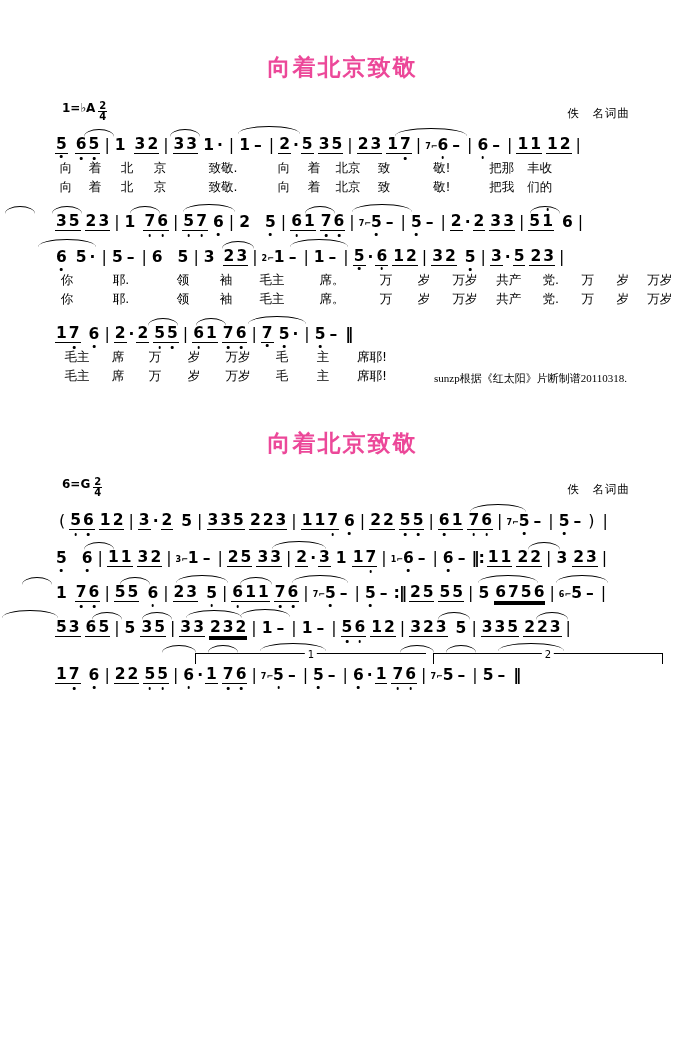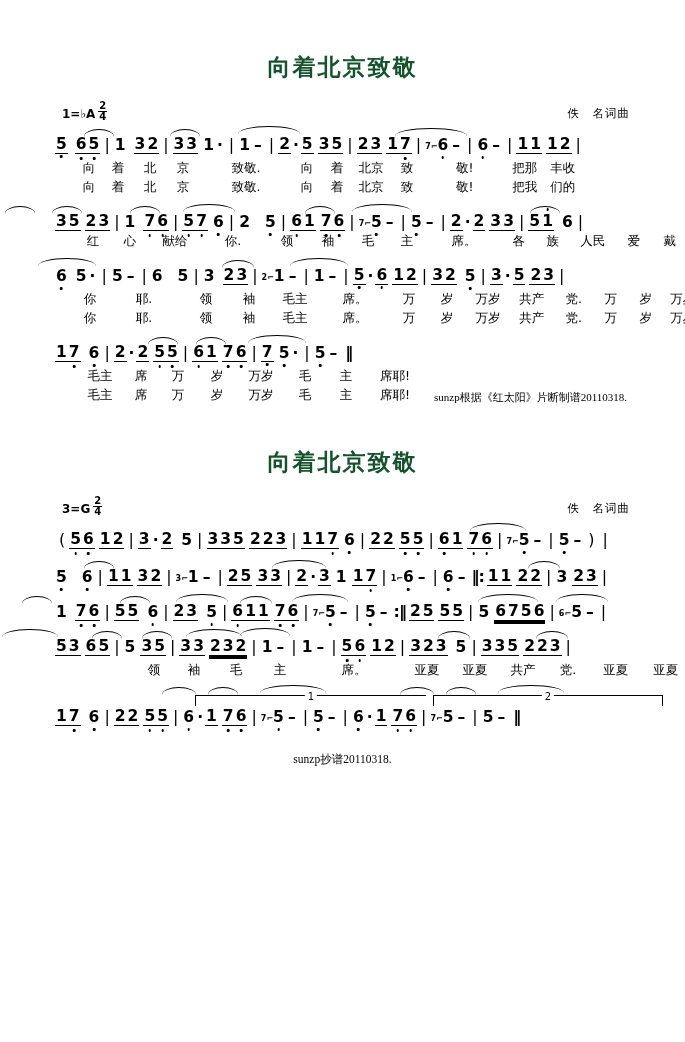--- a/index.html
+++ b/index.html
@@ -9,36 +9,36 @@
     font-family:"Liberation Serif", serif;
     color:#000;
     position:relative;
     overflow:hidden;
   }
   .sheet{position:relative;width:685px;height:1042px;}
 
   
   .song-title{
     text-align:center;
-    color:#14532d;
+    color:#ec4899;
     font-family:"DejaVu Sans", sans-serif;
     font-weight:bold;
     font-size:23px;
     letter-spacing:2px;
   }
 
   
   .hdr{
     display:flex;
     justify-content:space-between;
     align-items:flex-end;
     padding:0 55px 0 62px;
     font-family:"DejaVu Sans", sans-serif;
   }
-  .keysig{font-size:12px;font-weight:bold;display:flex;align-items:flex-end;gap:1px;}
+  .keysig{font-size:12px;font-weight:bold;display:flex;align-items:flex-start;gap:1px;}
   .meter{display:inline-flex;flex-direction:column;align-items:center;line-height:0.95;margin-left:2px;font-size:10px;font-weight:bold;}
   .meter .num{border-bottom:1.4px solid #000;padding:0 1px;}
   .meter .den{padding:0 1px;}
   .credit{font-size:11.5px;letter-spacing:1px;}
 
   
   .system{position:relative;padding:0 22px 0 55px;margin-top:10px;}
   .staffline{
     display:flex;
     align-items:flex-end;
@@ -105,21 +105,20 @@
   .rep{display:inline-block;padding:0 3px;font-size:16px;letter-spacing:-1px;}
   .finalbar{display:inline-block;padding-left:5px;font-size:16px;letter-spacing:-2px;}
 
   
   .lyrics{
     font-family:"DejaVu Sans", sans-serif;
     font-size:12.5px;
     white-space:nowrap;
     margin-top:4px;
     letter-spacing:0;
-    margin-left:23px;
   }
   .ly{display:inline-block;text-align:center;}
 
   
   .volta{
     position:relative;
     height:14px;
   }
   .vbox{
     position:absolute;
@@ -336,36 +335,20 @@
       <span class="grp beam1">
           <span class="n">5</span>
           <span class="n hi">1</span>
         </span>
         <span class="sp"></span>
       <span class="n">6</span>
       <span class="bar">|</span>
     </div>
 
 
-    <div class="lyrics" style="margin-top:2px;">
-      <span class="ly" style="width:30px">红</span>
-      <span class="ly" style="width:36px">心</span>
-      <span class="ly" style="width:46px">献给</span>
-      <span class="ly" style="width:62px">你.</span>
-      <span class="ly" style="width:38px">领</span>
-      <span class="ly" style="width:36px">袖</span>
-      <span class="ly" style="width:36px">毛</span>
-      <span class="ly" style="width:34px">主</span>
-      <span class="ly" style="width:72px">席。</span>
-      <span class="ly" style="width:30px">各</span>
-      <span class="ly" style="width:30px">族</span>
-      <span class="ly" style="width:42px">人民</span>
-      <span class="ly" style="width:32px">爱</span>
-      <span class="ly" style="width:32px">戴</span>
-    </div>
   </div>
 
   <div class="system" style="margin-top:16px;">
     <div class="slur" style="left:38px;top:-8px;width:58px;"></div>
     <div class="slur" style="left:222px;top:-6px;width:32px;"></div>
     <div class="slur" style="left:290px;top:-8px;width:58px;"></div>
 
     <div class="staffline">
       <span class="n lo">6</span>
         <span class="sp"></span>
@@ -521,21 +504,21 @@
   </div>
 
   <div class="note-right" style="margin-top:-14px;">sunzp根据《红太阳》片断制谱20110318.</div>
 
   <div style="margin-top:42px;">
     <div class="song-title">向着北京致敬</div>
   </div>
 
   <div class="hdr" style="margin-top:18px;">
     <div class="keysig">
-      <span>3=G</span>
+      <span>6=G</span>
       <span class="meter">
         <span class="num">2</span>
         <span class="den">4</span>
       </span>
     </div>
     <div class="credit">佚　名词曲</div>
   </div>
 
   <div class="system" style="margin-top:14px;">
     <div class="slur" style="left:470px;top:-7px;width:56px;"></div>
@@ -826,33 +809,20 @@
         </span>
         <span class="sp-s"></span>
       <span class="grp beam1">
           <span class="n">2</span>
           <span class="n">2</span>
           <span class="n">3</span>
         </span>
       <span class="bar">|</span>
     </div>
 
-    <div class="lyrics" style="margin-top:6px;padding-left:60px;">
-      <span class="ly" style="width:32px">领</span>
-      <span class="ly" style="width:40px">袖</span>
-      <span class="ly" style="width:36px">毛</span>
-      <span class="ly" style="width:44px">主</span>
-      <span class="ly" style="width:96px">席。</span>
-      <span class="ly" style="width:42px">亚夏</span>
-      <span class="ly" style="width:46px">亚夏</span>
-      <span class="ly" style="width:42px">共产</span>
-      <span class="ly" style="width:40px">党.</span>
-      <span class="ly" style="width:48px">亚夏</span>
-      <span class="ly" style="width:44px">亚夏</span>
-    </div>
   </div>
 
   <div class="system" style="margin-top:14px;">
     <div class="volta">
       <div class="vbox" style="left:140px;width:230px;">
         <span class="vnum">1</span>
       </div>
       <div class="vbox closed" style="left:378px;width:228px;">
         <span class="vnum">2</span>
       </div>
@@ -912,15 +882,14 @@
         <span class="n">5</span>
         <span class="dash">–</span>
       <span class="bar">|</span>
       <span class="n">5</span>
         <span class="dash">–</span>
       <span class="finalbar">‖</span>
     </div>
 
   </div>
 
-  <div class="note-center" style="margin-top:26px;">sunzp抄谱20110318.</div>
 
 </div>
 
 </body></html>

